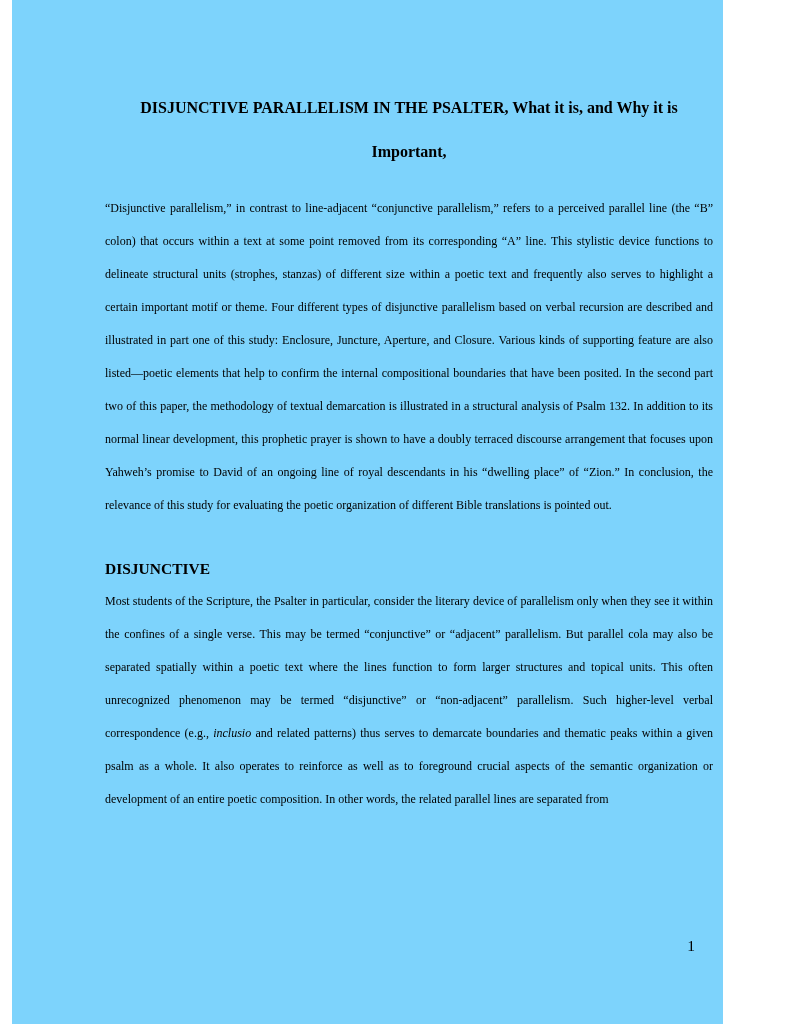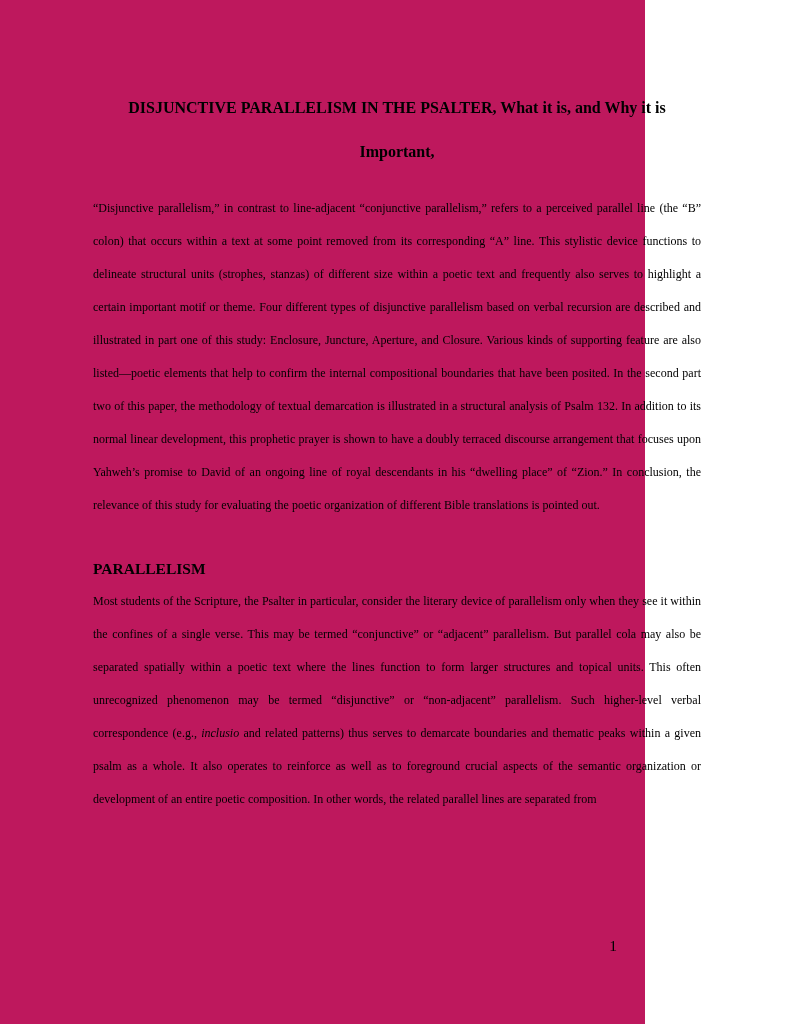--- a/index.html
+++ b/index.html
@@ -10,25 +10,25 @@
   body {
     width: 791px;
     height: 1024px;
     font-family: "Liberation Serif", serif;
     color: #000000;
     position: relative;
     overflow: hidden;
   }
   .page {
     position: absolute;
-    left: 0;
+    left: 12px;
     top: 0;
-    width: 645px;
+    width: 711px;
     height: 1024px;
-    background: #be185d;
+    background: #7dd3fc;
   }
   .content {
     position: absolute;
     left: 93px;
     top: 86px;
     width: 608px;
   }
   .title {
     text-align: center;
     font-weight: bold;
@@ -67,20 +67,20 @@
 <div class="page">
   <div class="content">
 
     <h1 class="title">
       <span>DISJUNCTIVE PARALLELISM IN THE PSALTER, What it is, and Why it is Important,</span><br>
     </h1>
 
 
     <p class="para">“Disjunctive parallelism,” in contrast to line-adjacent “conjunctive parallelism,” refers to a perceived parallel line (the “B” colon) that occurs within a text at some point removed from its corresponding “A” line. This stylistic device functions to delineate structural units (strophes, stanzas) of different size within a poetic text and frequently also serves to highlight a certain important motif or theme. Four different types of disjunctive parallelism based on verbal recursion are described and illustrated in part one of this study: Enclosure, Juncture, Aperture, and Closure. Various kinds of supporting feature are also listed—poetic elements that help to confirm the internal compositional boundaries that have been posited. In the second part two of this paper, the methodology of textual demarcation is illustrated in a structural analysis of Psalm 132. In addition to its normal linear development, this prophetic prayer is shown to have a doubly terraced discourse arrangement that focuses upon Yahweh’s promise to David of an ongoing line of royal descendants in his “dwelling place” of “Zion.” In conclusion, the relevance of this study for evaluating the poetic organization of different Bible translations is pointed out.</p>
 
-    <h2 class="section-heading section-gap">PARALLELISM</h2>
+    <h2 class="section-heading section-gap">DISJUNCTIVE</h2>
 
     <p class="para"><span>Most students of the Scripture, the Psalter in particular, consider the literary device of parallelism only when they see it within the confines of a single verse. This may be termed “conjunctive” or “adjacent” parallelism. But parallel cola may also be separated spatially within a poetic text where the lines function to form larger structures and topical units. This often unrecognized phenomenon may be termed “disjunctive” or “non-adjacent” parallelism. Such higher-level verbal correspondence (e.g., </span><em>inclusio</em><span> and related patterns) thus serves to demarcate boundaries and thematic peaks within a given psalm as a whole. It also operates to reinforce as well as to foreground crucial aspects of the semantic organization or development of an entire poetic composition. In other words, the related parallel lines are separated from</span></p>
 
   </div>
 
   <div class="page-number">1</div>
 </div>
 
 </body></html>

